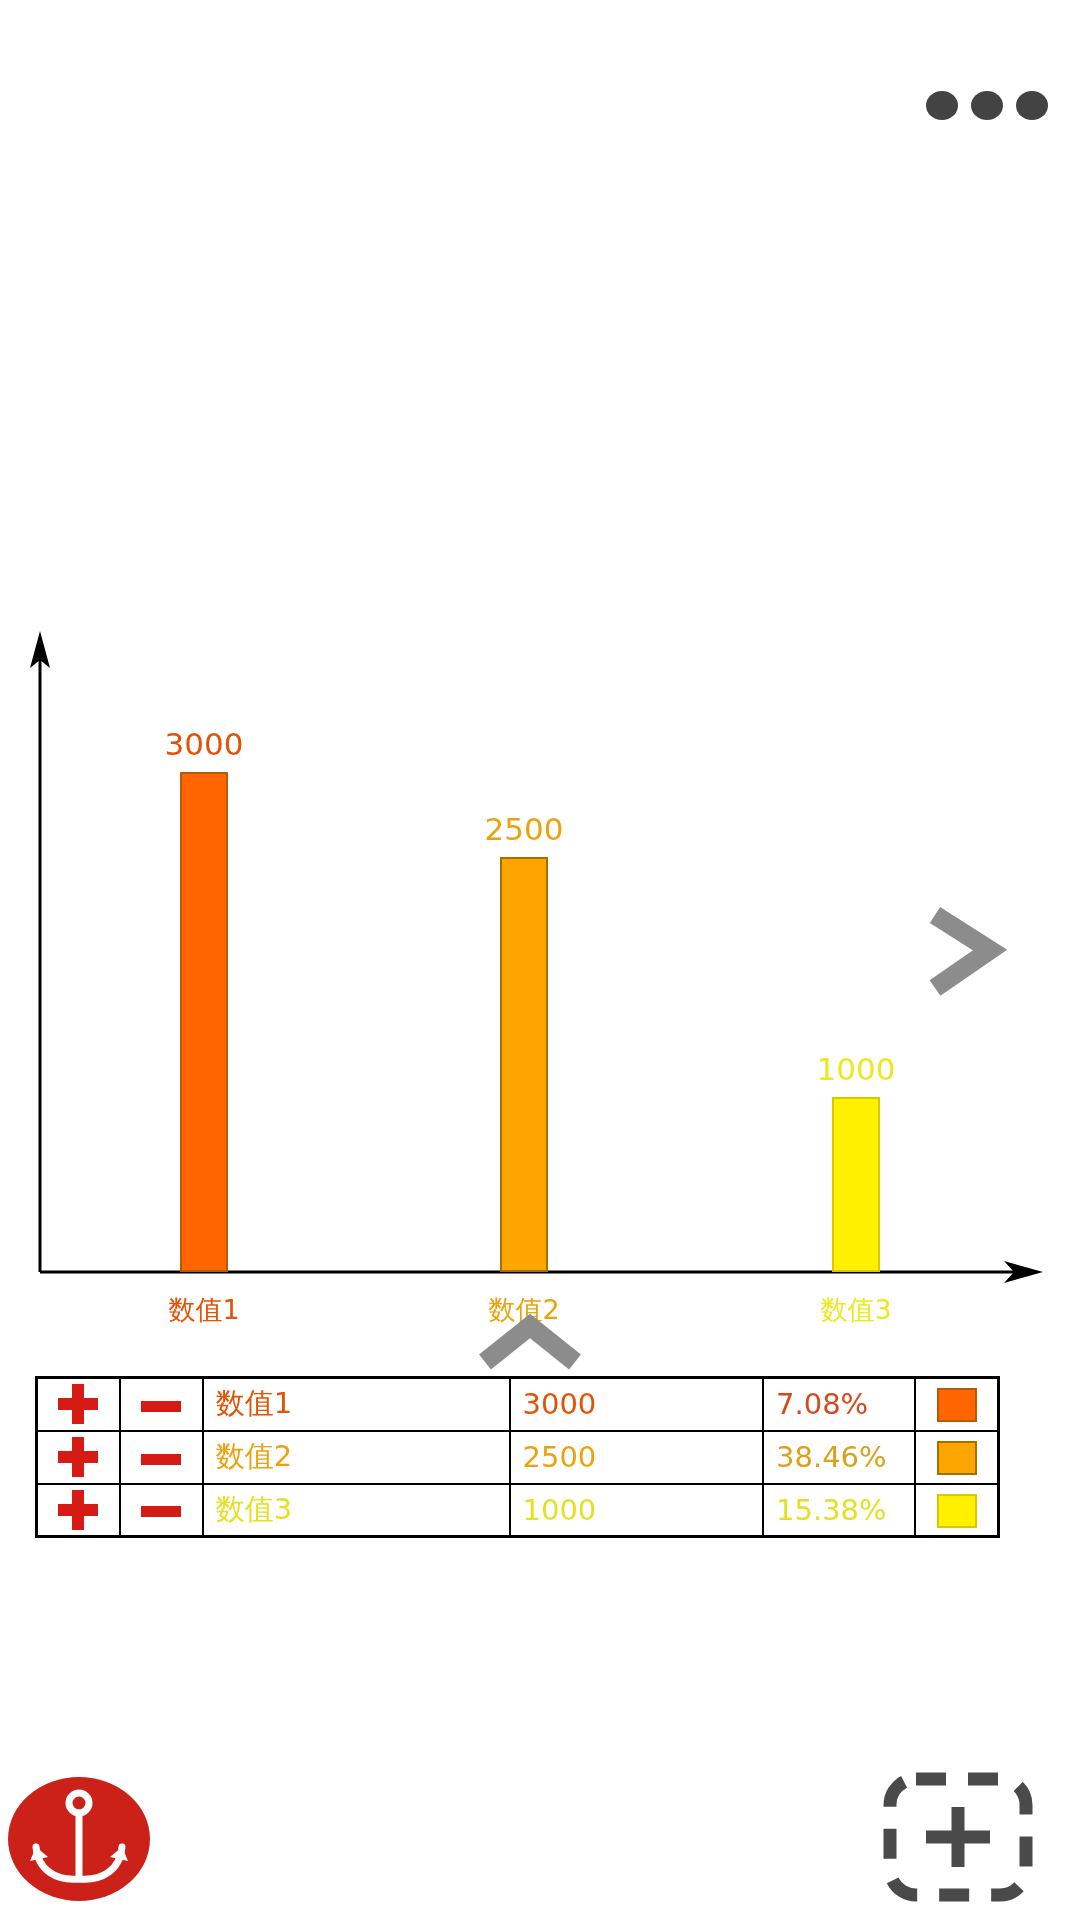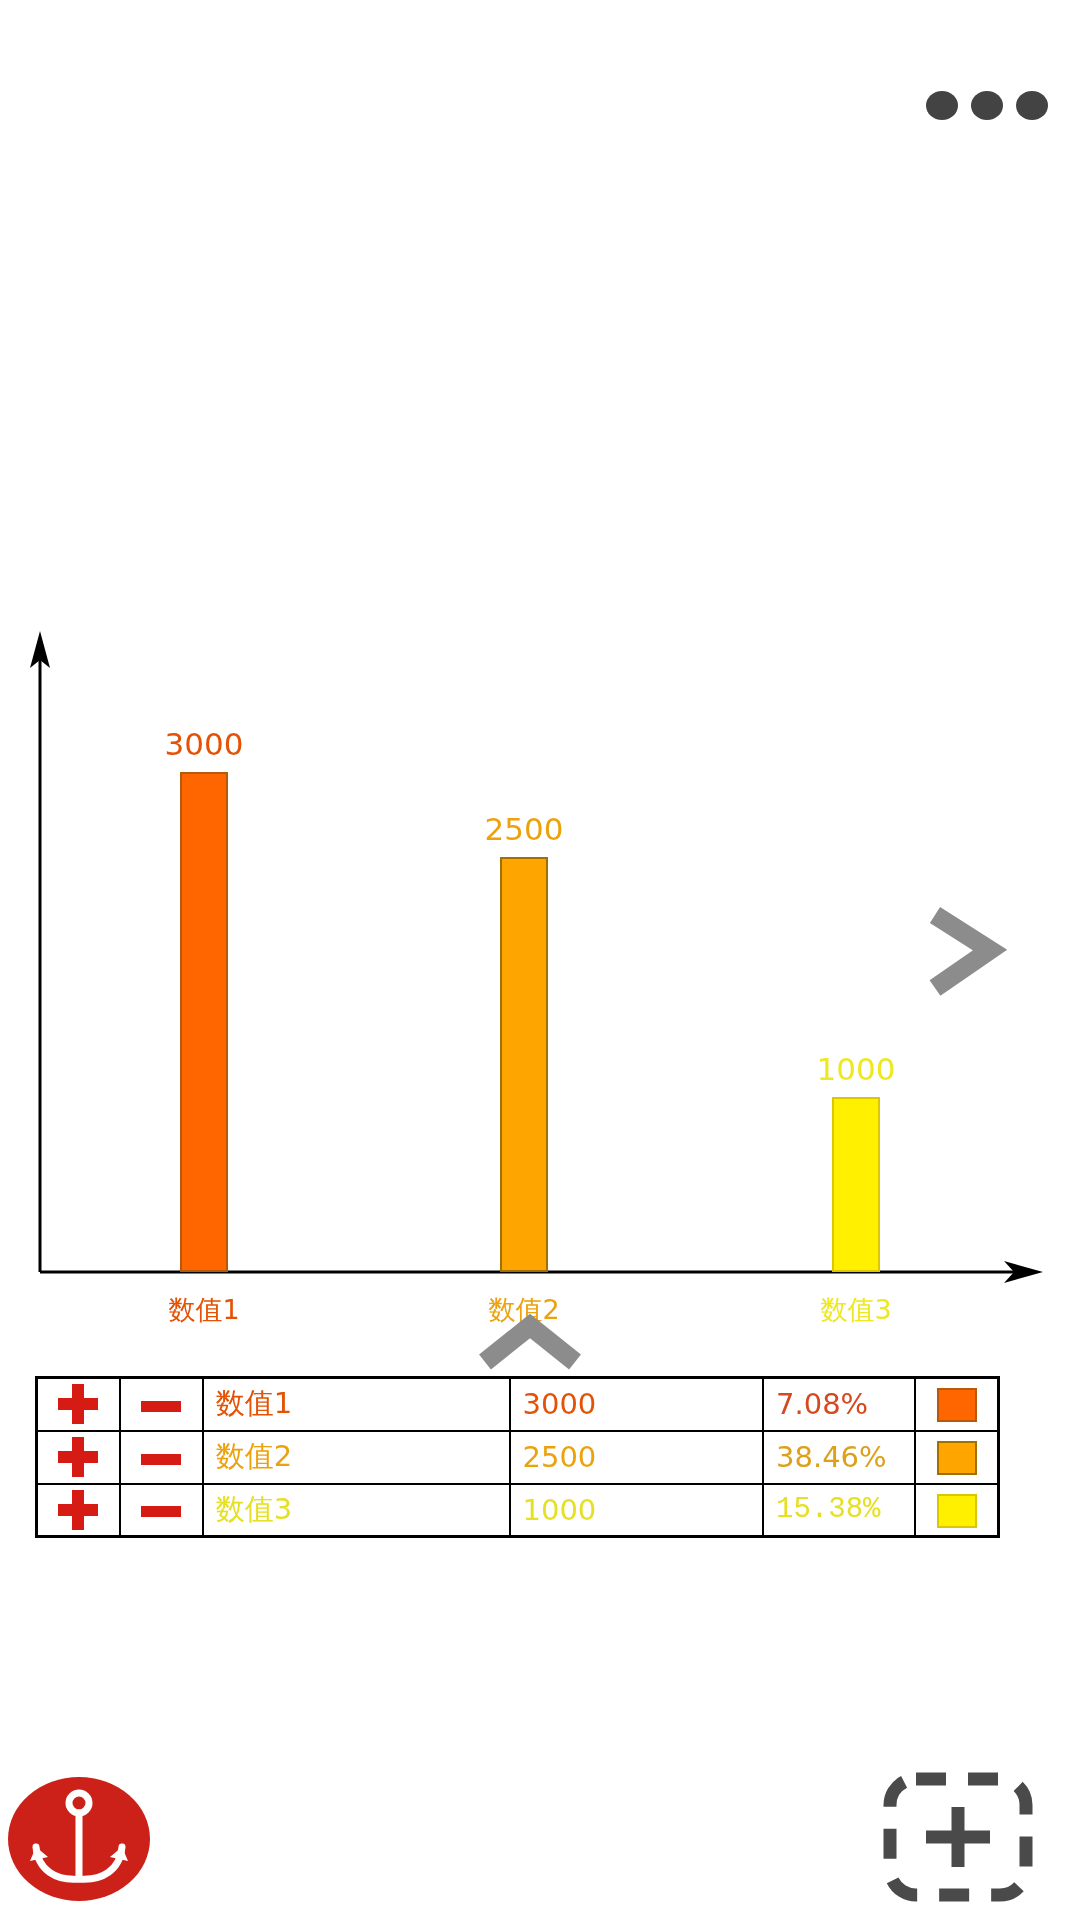--- a/index.html
+++ b/index.html
@@ -175,21 +175,21 @@
       </tr>
       <tr>
         <td class="col-plus">
           <span class="plus-icon"></span>
         </td>
         <td class="col-minus">
           <span class="minus-icon"></span>
         </td>
         <td class="col-name" style="color:#E5E022;">数值3</td>
         <td class="col-value" style="color:#E5E022;">1000</td>
-        <td class="col-pct" style="color:#E5E022;font-family:Liberation Mono, monospace;">15.38%</td>
+        <td class="col-pct" style="color:#E5E022;">15.38%</td>
         <td class="col-swatch">
           <span class="swatch" style="background:#FFF000; border:2px solid #D9C800;"></span>
         </td>
       </tr>
     </tbody>
   </table>
 
   <svg id="anchor-button" viewBox="0 0 142 128">
     <ellipse cx="71" cy="64" rx="71" ry="62" fill="#CC2118"></ellipse>
     <g fill="none" stroke="#ffffff" stroke-width="7" stroke-linecap="round">

